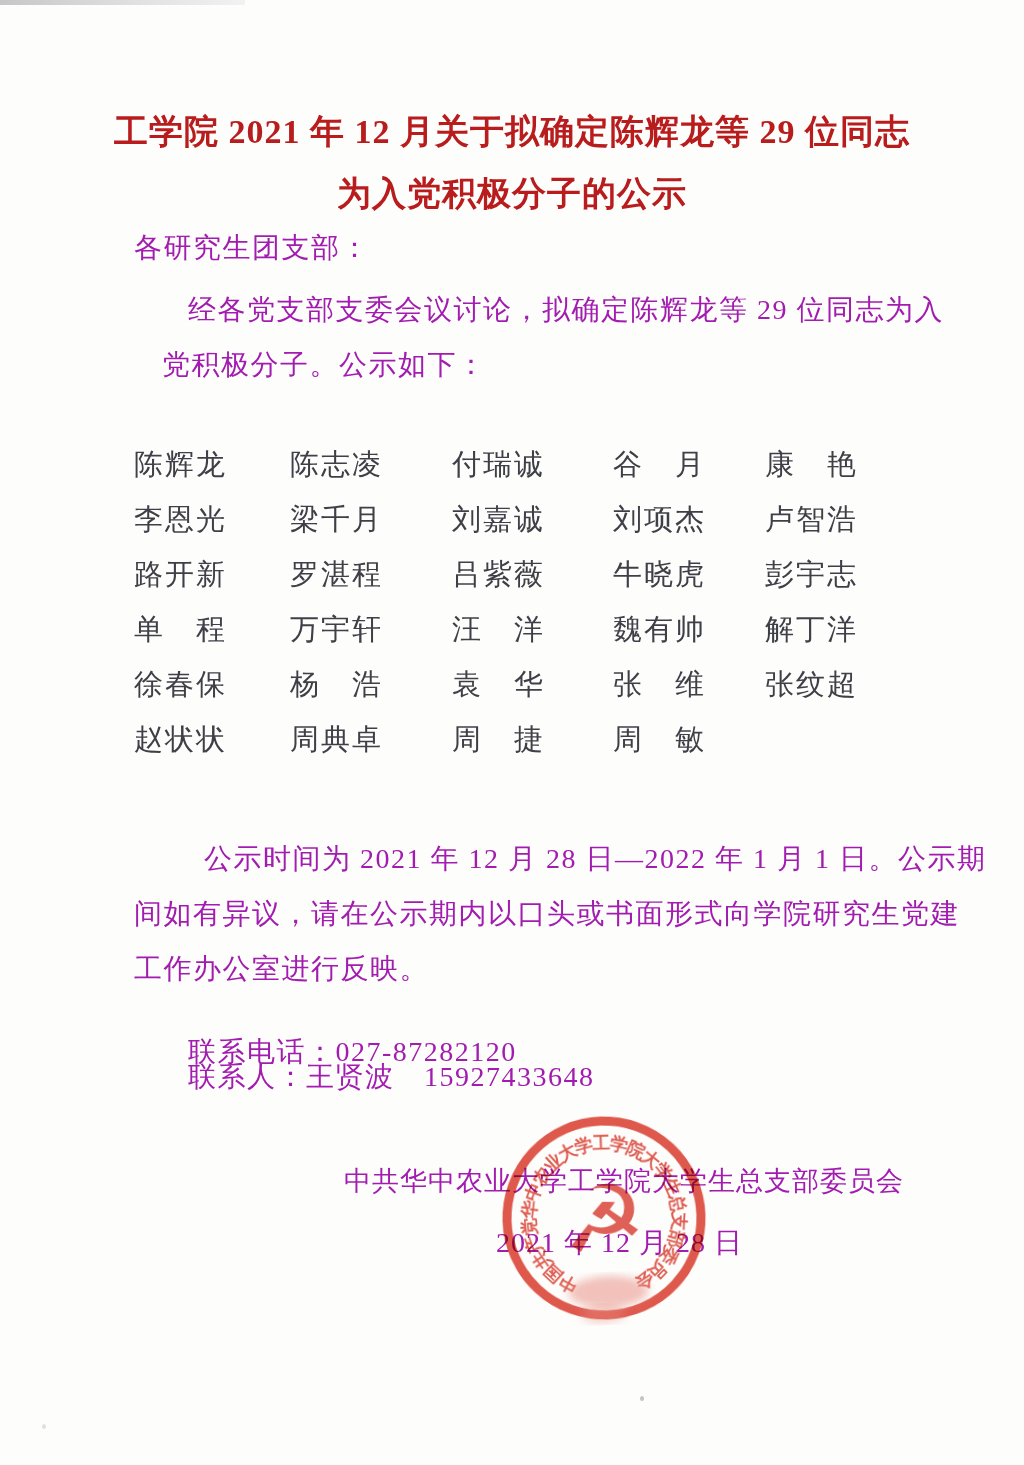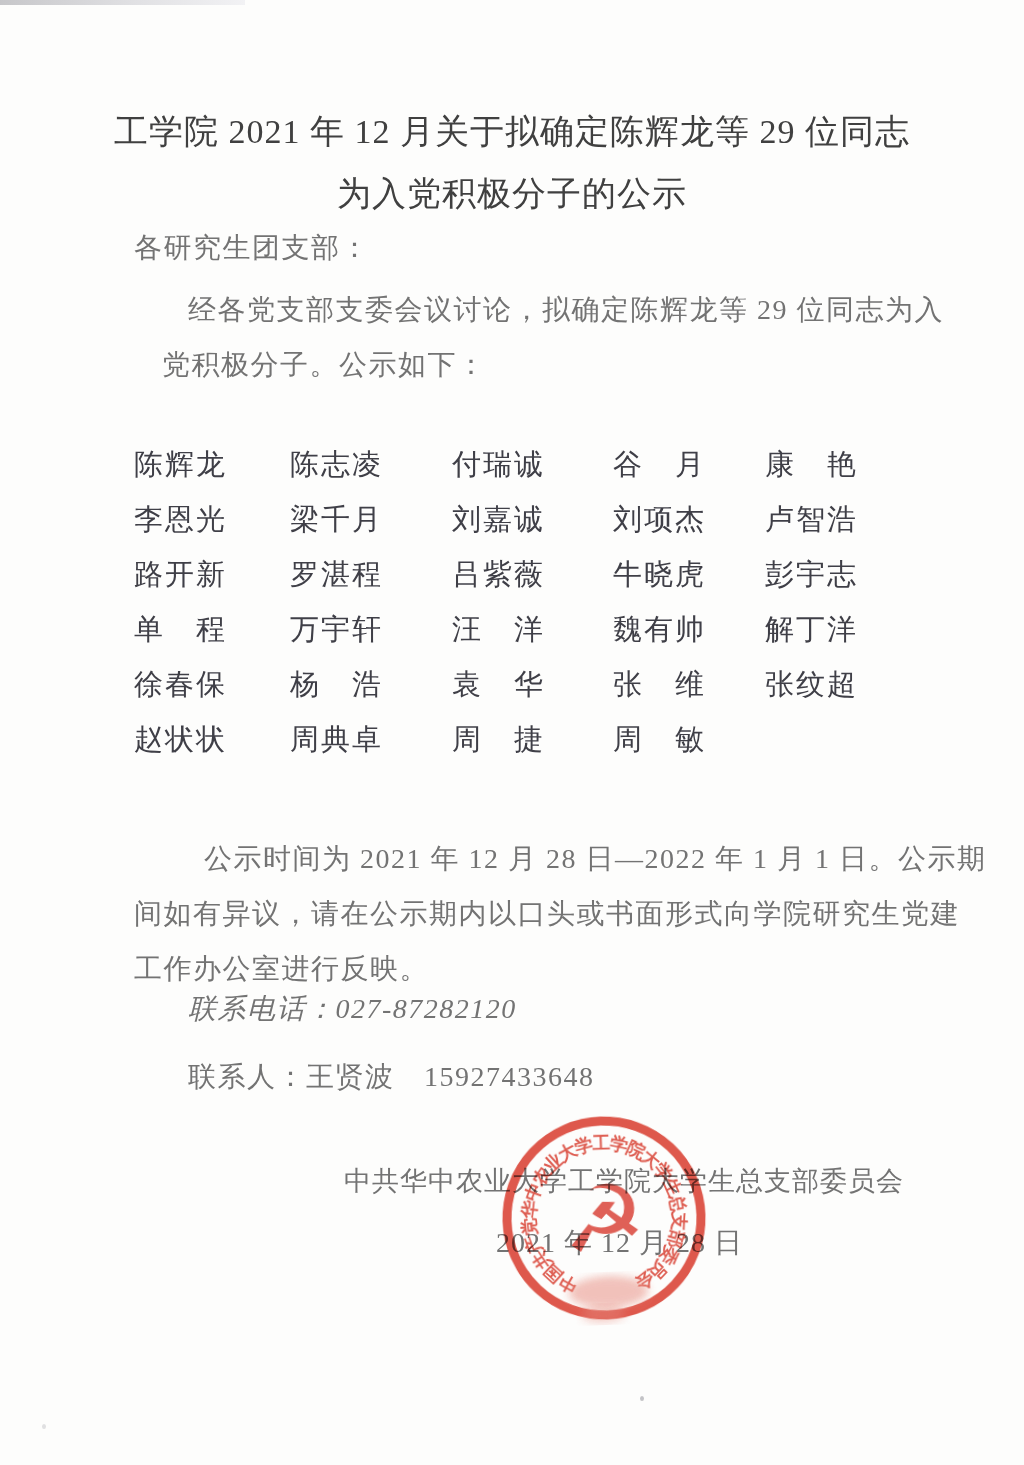--- a/index.html
+++ b/index.html
@@ -13,47 +13,47 @@
   
   .scan-band{left:0;top:0;width:245px;height:5px;
     background:linear-gradient(90deg,#9a9aa0,#c9c9cf 55%,#e9e9ee);opacity:.55;}
   .speck{width:4px;height:5px;border-radius:50%;background:#8a8a92;opacity:.5;}
   .speck-a{left:640px;top:1396px;}
   .speck-b{left:42px;top:1424px;opacity:.25;}
 
   
   .title{
     left:0;top:101px;width:1024px;text-align:center;
-    font-size:34px;font-weight:400;color:#404040;
+    font-size:34px;font-weight:700;color:#b91c1c;
     line-height:62px;letter-spacing:1px;
   }
   
   .line{
-    font-size:28px;letter-spacing:1.5px;color:#737373;white-space:nowrap;
+    font-size:28px;letter-spacing:1.5px;color:#a21caf;white-space:nowrap;
   }
   .salutation{left:134px;top:229px;}
   .intro1{left:188px;top:291px;text-align:center;}
   .intro2{left:134px;top:346px;margin-left:28px;}
 
   
   .names{
     left:134px;top:448px;width:840px;
     display:grid;
     grid-template-columns:156px 162px 161px 152px 1fr;
     grid-auto-rows:55px;
   }
   .name{
     font-size:29px;letter-spacing:2px;color:#3f3f47;white-space:pre;
     line-height:33px;
   }
 
   .notice1{left:204px;top:840px;}
   .notice2{left:134px;top:895px;}
   .notice3{left:134px;top:950px;}
-  .phone{left:188px;top:990px;font-style:italic;}
+  .phone{left:188px;top:1033px;}
   .person{left:188px;top:1058px;}
 
   .signature{left:344px;top:1163px;font-size:27px;letter-spacing:1px;}
   .sign-date{left:496px;top:1224px;font-size:28px;letter-spacing:1px;}
 
   
   .seal{
     left:492px;top:1106px;width:224px;height:224px;
     mix-blend-mode:multiply;opacity:.93;
     transform:rotate(-2deg);

